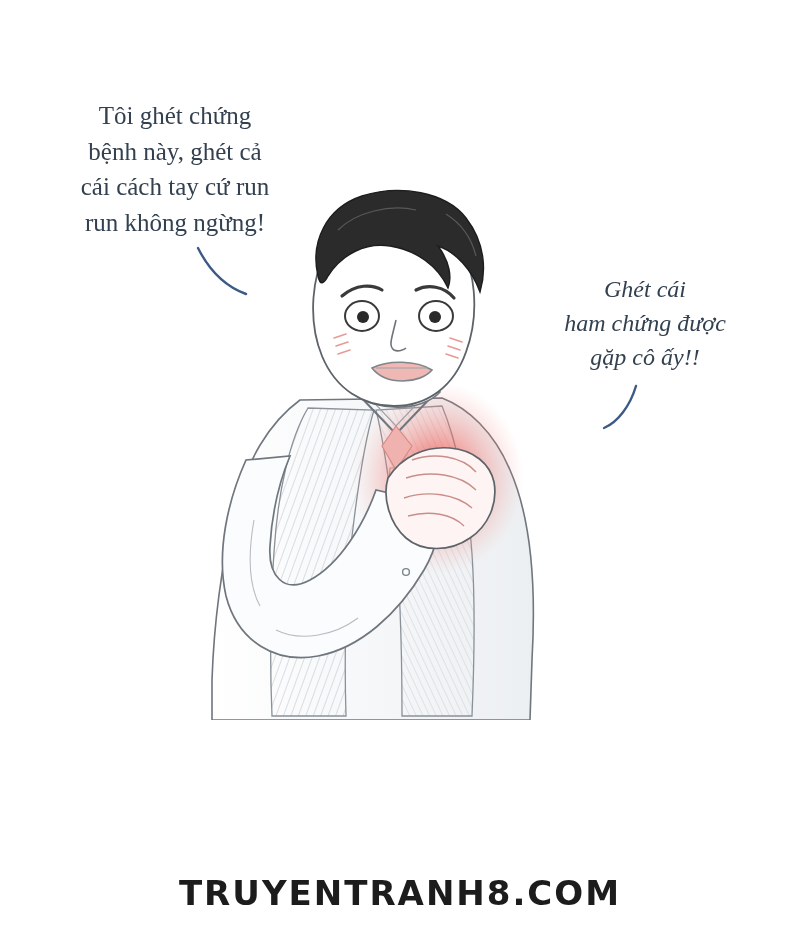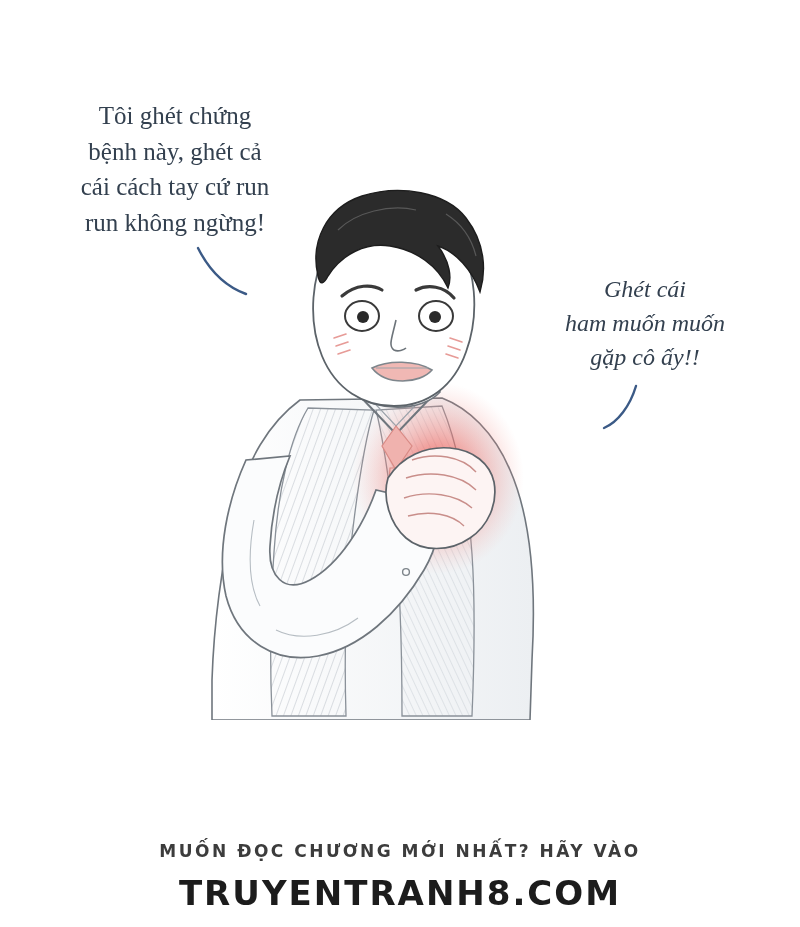--- a/index.html
+++ b/index.html
@@ -170,27 +170,26 @@
 cái cách tay cứ run
 run không ngừng!</div>
 
   <div class="tail tail-left">
     <svg viewBox="0 0 60 52" width="60" height="52">
       <path d="M2 2 C12 22 28 40 50 48" fill="none" stroke="#3b5a86" stroke-width="2.4" stroke-linecap="round"></path>
     </svg>
   </div>
 
   <div class="dialogue dialogue-right">Ghét cái
-ham muốn muốn
+ham chứng được
 gặp cô ấy!!</div>
 
   <div class="tail tail-right">
     <svg viewBox="0 0 52 52" width="52" height="52">
       <path d="M4 44 C18 38 30 22 36 2" fill="none" stroke="#3b5a86" stroke-width="2.4" stroke-linecap="round"></path>
     </svg>
   </div>
 
   <div class="footer">
-    <div class="footer-line1">MUỐN ĐỌC CHƯƠNG MỚI NHẤT? HÃY VÀO</div>
     <div class="footer-line2">TRUYENTRANH8.COM</div>
   </div>
 
 </div>
 
 </body></html>

